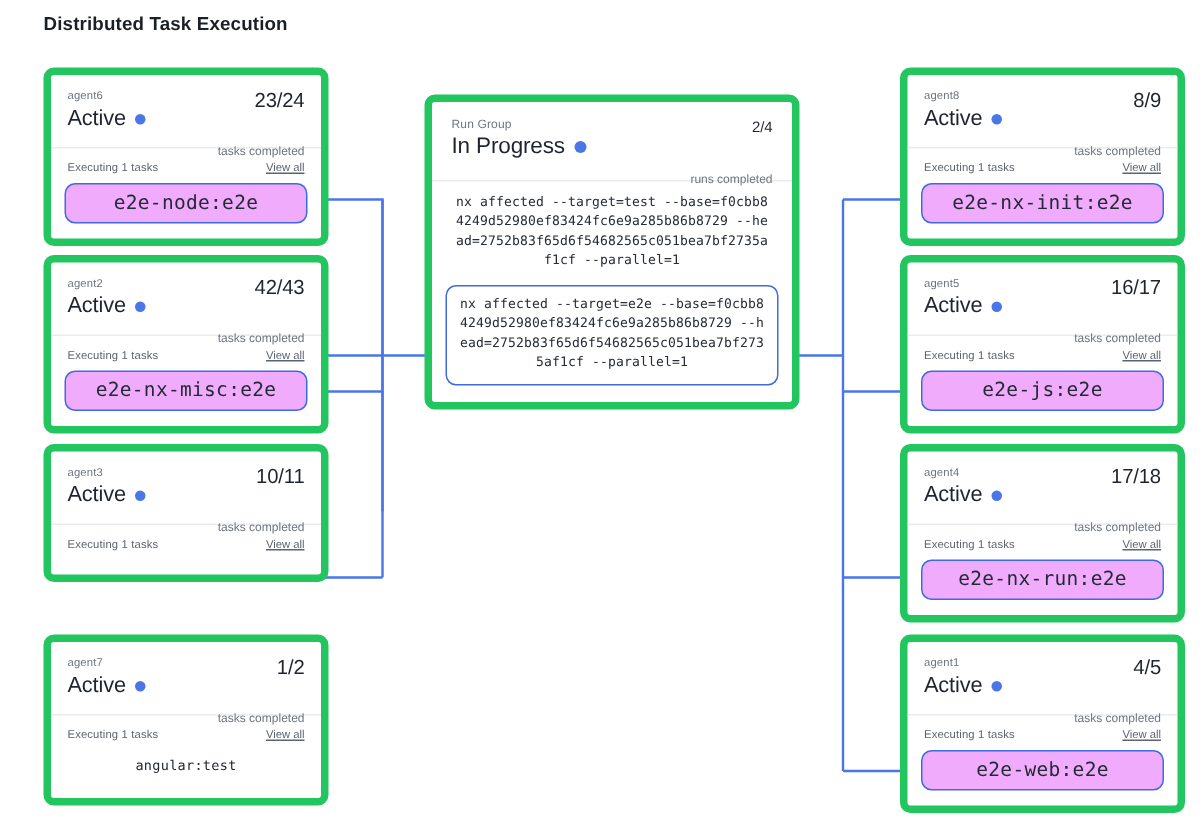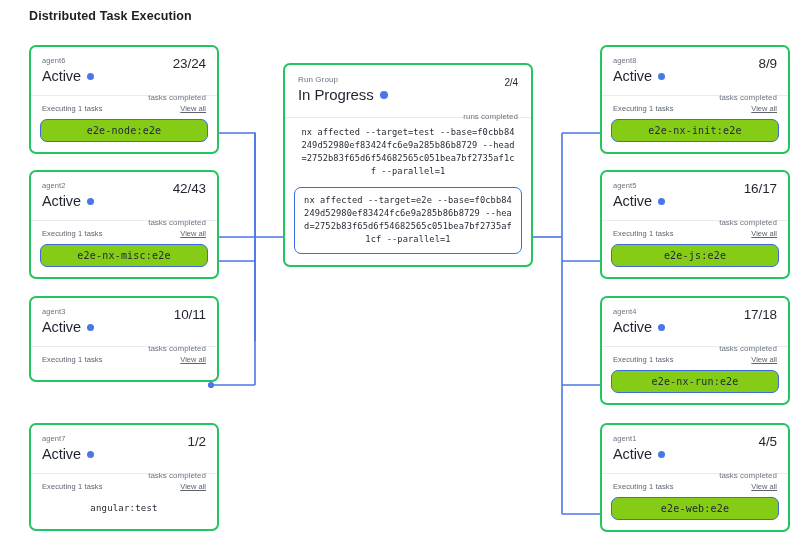--- a/index.html
+++ b/index.html
@@ -38,21 +38,21 @@
     width: 800px;
     height: 549px;
     pointer-events: none;
   }
 
   
   .card {
     position: absolute;
     width: 190px;
     background: #ffffff;
-    border: 2px solid #22c55e;
+    border: 5px solid #22c55e;
     border-radius: 7px;
     box-sizing: border-box;
     overflow: hidden;
   }
   .card.center {
     width: 250px;
   }
   .card-head {
     padding: 9px 11px 9px 11px;
     position: relative;
@@ -151,24 +151,24 @@
     color: #5c636e;
     text-decoration: underline;
     cursor: pointer;
   }
   .task-chip {
     border: 1.4px solid #3d6ae0;
     border-radius: 7px;
     padding: 5px 4px;
     text-align: center;
     font-family: "DejaVu Sans Mono", monospace;
-    font-size: 10px;
+    font-size: 13px;
     color: #242a33;
     letter-spacing: 0.2px;
-    background: #84cc16;
+    background: #f0abfc;
     box-sizing: border-box;
   }
   .task-plain {
     padding: 6px 4px;
     text-align: center;
     font-family: "DejaVu Sans Mono", monospace;
     font-size: 9px;
     color: #242a33;
     letter-spacing: 0.2px;
   }

